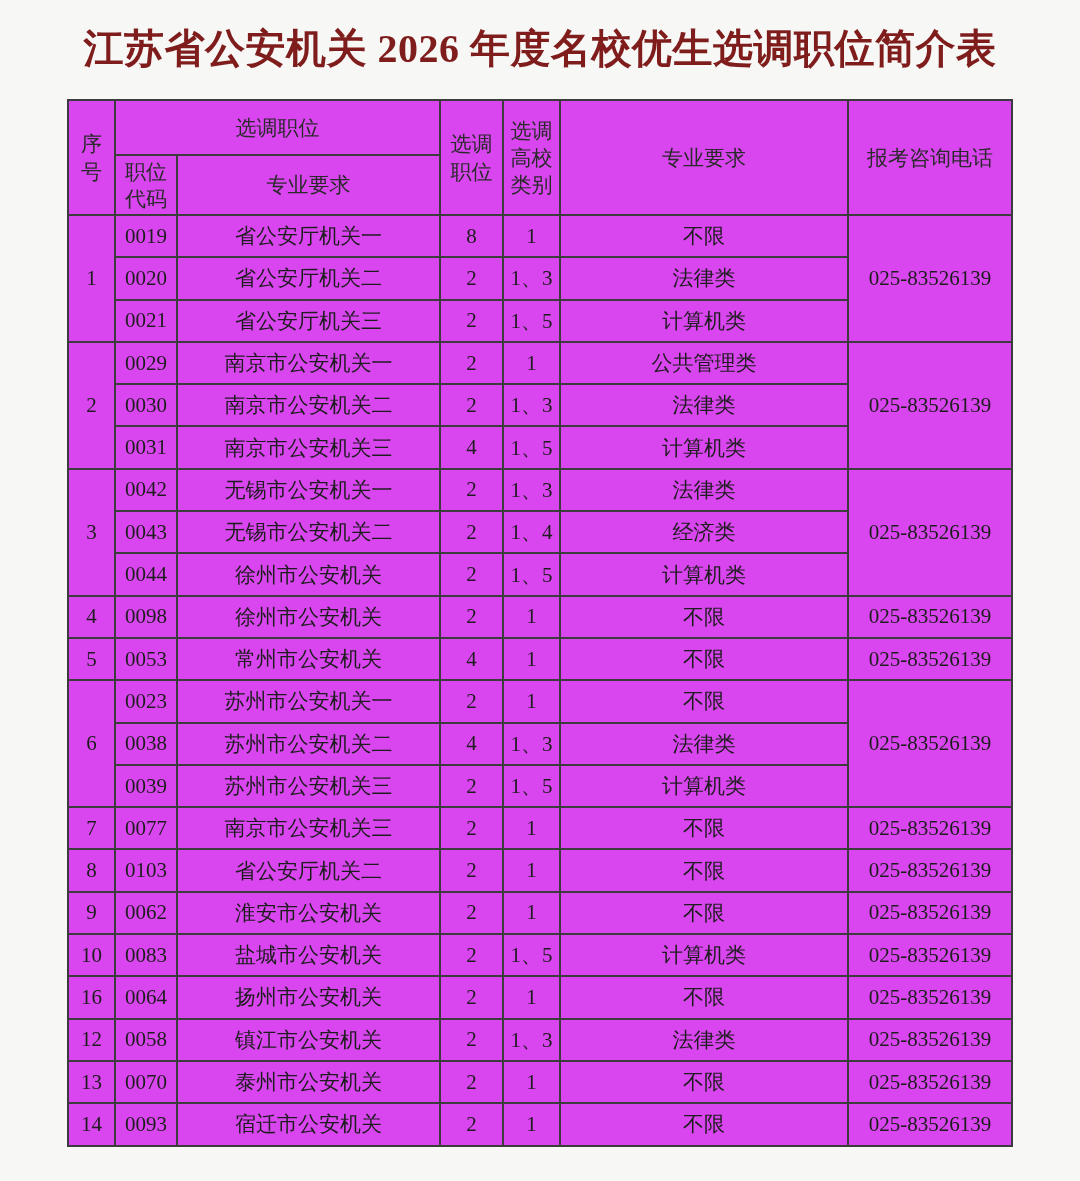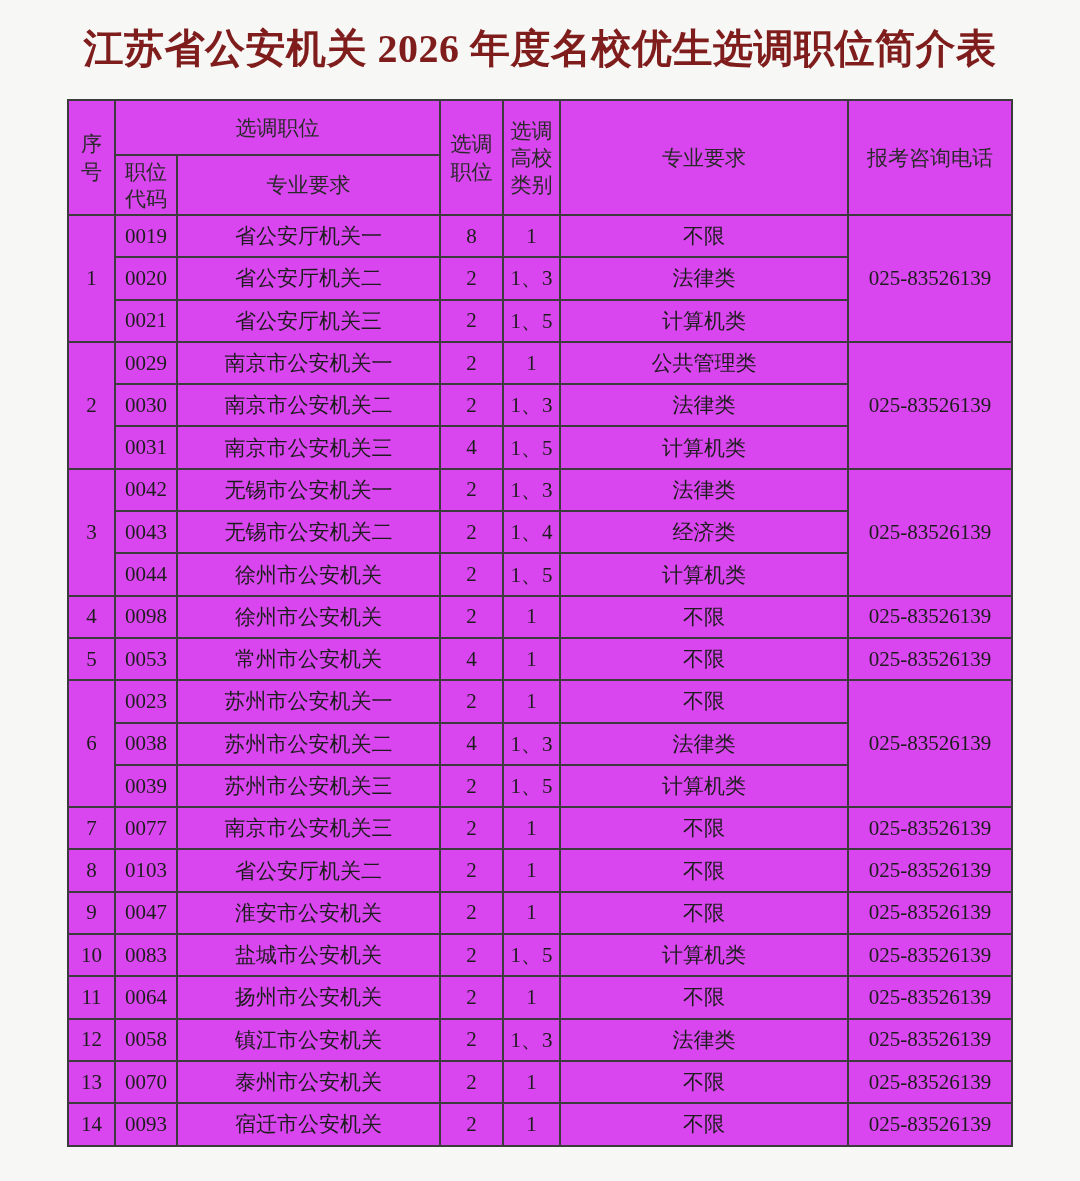--- a/index.html
+++ b/index.html
@@ -245,38 +245,38 @@
           <td rowspan="1" class="num">8</td>
           <td class="num">0103</td>
           <td>省公安厅机关二</td>
           <td class="num">2</td>
           <td class="num">1</td>
           <td>不限</td>
           <td rowspan="1" class="num">025-83526139</td>
         </tr>
         <tr>
           <td rowspan="1" class="num">9</td>
-          <td class="num">0047</td>
+          <td class="num">0062</td>
           <td>淮安市公安机关</td>
           <td class="num">2</td>
           <td class="num">1</td>
           <td>不限</td>
           <td rowspan="1" class="num">025-83526139</td>
         </tr>
         <tr>
           <td rowspan="1" class="num">10</td>
           <td class="num">0083</td>
           <td>盐城市公安机关</td>
           <td class="num">2</td>
           <td class="num">1、5</td>
           <td>计算机类</td>
           <td rowspan="1" class="num">025-83526139</td>
         </tr>
         <tr>
-          <td rowspan="1" class="num">11</td>
+          <td rowspan="1" class="num">16</td>
           <td class="num">0064</td>
           <td>扬州市公安机关</td>
           <td class="num">2</td>
           <td class="num">1</td>
           <td>不限</td>
           <td rowspan="1" class="num">025-83526139</td>
         </tr>
         <tr>
           <td rowspan="1" class="num">12</td>
           <td class="num">0058</td>

